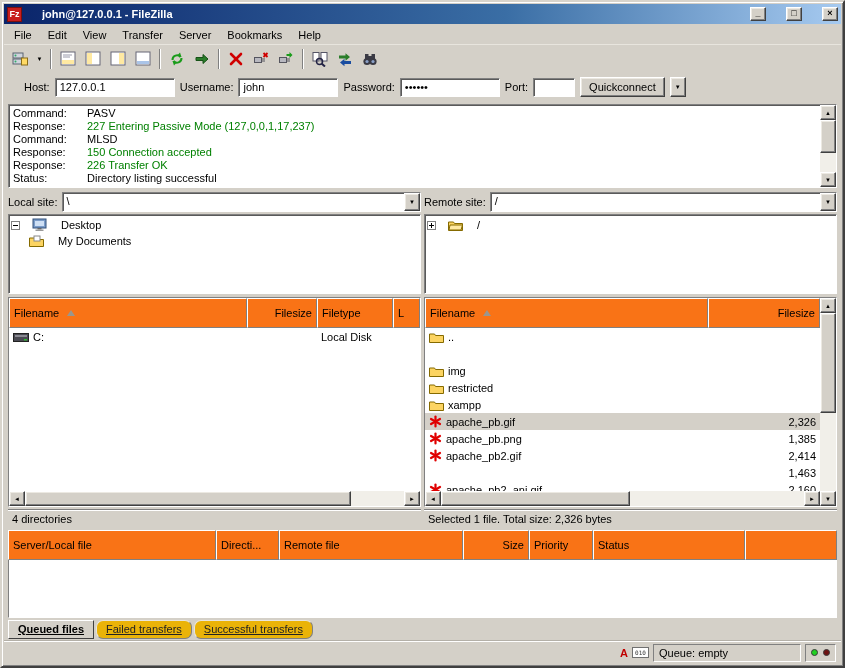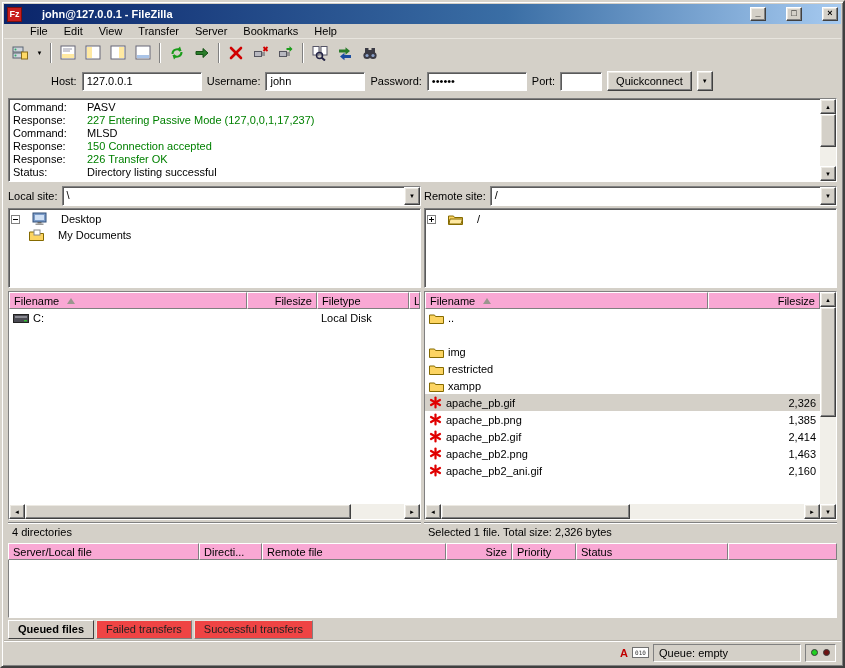--- a/index.html
+++ b/index.html
@@ -17,30 +17,30 @@
   
   .raised { background:#d4d0c8; border:1px solid; border-color:#fff #404040 #404040 #fff; box-shadow:inset -1px -1px 0 #808080, inset 1px 1px 0 #ece9e2; }
   .sunken { border:1px solid; border-color:#808080 #fff #fff #808080; box-shadow:inset 1px 1px 0 #5a5a5a; }
   .whitebox { background:#fff; }
   
   .titlebar { height:20px; background:linear-gradient(to right,#0a246a,#3a6ea5 60%,#a6caf0); display:flex; align-items:center; gap:20px; padding:0 3px; flex:0 0 auto; }
   .app-icon { width:15px; height:15px; background:#c81e1e; border:1px solid #7a0f0f; color:#fff; font-weight:bold; font-size:9px; display:flex; align-items:center; justify-content:center; }
   .title-text { color:#fff; font-weight:bold; flex:1; white-space:nowrap; overflow:hidden; }
   .tb-btn { width:16px; height:14px; font-size:9px; line-height:11px; text-align:center; font-weight:bold; color:#000; }
   
-  .menubar { height:15px; display:flex; align-items:center; padding:0 18px; flex:0 0 auto; border-bottom:1px solid #e8e5de; }
+  .menubar { height:21px; display:flex; align-items:flex-end; padding:0 2px; flex:0 0 auto; border-bottom:1px solid #e8e5de; }
   .menu-item { padding:3px 8px; cursor:default; }
   
   .toolbar { height:27px; display:flex; align-items:center; padding:0 4px; gap:1px; flex:0 0 auto; }
   .tbtn { width:24px; height:22px; display:flex; align-items:center; justify-content:center; }
   .tbtn.narrow { width:13px; }
   .tsep { width:2px; height:20px; border-left:1px solid #808080; border-right:1px solid #fff; margin:0 3px; }
   .dd-glyph { font-size:6px; }
   
-  .quickbar { height:30px; display:flex; align-items:center; gap:5px; padding:0 6px; flex:0 0 auto;margin-left:41px; }
+  .quickbar { height:30px; display:flex; align-items:center; gap:5px; padding:0 20px; flex:0 0 auto; }
   .qc-input { height:19px; background:#fff; border:1px solid; border-color:#808080 #fff #fff #808080; box-shadow:inset 1px 1px 0 #5a5a5a; padding:1px 4px; font-size:11px; font-family:inherit; }
   .qc-btn { height:20px; padding:2px 8px; font-size:11px; }
   .qc-dd { width:16px; height:20px; display:flex; align-items:center; justify-content:center; font-size:6px; }
   
   .logwrap { height:84px; margin:2px 4px 2px; display:flex; background:#fff; flex:0 0 auto; }
   .log-lines { flex:1; padding:2px 4px; overflow:hidden; }
   .log-line { display:flex; height:13px; line-height:13px; white-space:nowrap; }
   .log-label { width:74px; flex:0 0 auto; }
   .log-text.response { color:#008000; }
   
@@ -63,41 +63,41 @@
   .trow.d1 { padding-left:18px; }
   .tlabel { padding:0 2px; }
   .tlabel.selected { background:#0a246a; color:#fff; }
   .expander { width:9px; height:9px; background:#fff; border:1px solid #808080; position:relative; flex:0 0 auto; }
   .expander::before { content:""; position:absolute; left:1px; right:1px; top:3px; height:1px; background:#000; }
   .expander.plus::after { content:""; position:absolute; top:1px; bottom:1px; left:3px; width:1px; background:#000; }
   
   .listwrap { flex:1 1 auto; min-height:0; display:flex; }
   .list-main { flex:1 1 auto; min-width:0; display:flex; flex-direction:column; }
   .list-header { display:flex; flex:0 0 auto; background:#d4d0c8; }
-  .hcell { height:17px; background:#f9a8d4; border:1px solid; border-color:#fff #808080 #808080 #fff; padding:1px 4px; display:flex; align-items:center; overflow:hidden; white-space:nowrap; flex:0 0 auto; }
+  .hcell { height:17px; background:#f97316; border:1px solid; border-color:#fff #808080 #808080 #fff; padding:14px 4px; display:flex; align-items:center; overflow:hidden; white-space:nowrap; flex:0 0 auto; }
   .hcell.grow { flex:1 1 auto; }
   .sort-asc { width:0; height:0; border-left:4px solid transparent; border-right:4px solid transparent; border-bottom:6px solid #9a968e; margin-left:8px; }
   .list-body { flex:1 1 auto; min-height:0; background:#fff; overflow:hidden; }
   .lrow { display:flex; height:17px; align-items:center; }
   .lrow.selected { background:#d4d0c8; }
   .cell { padding:0 4px; display:flex; align-items:center; gap:4px; overflow:hidden; white-space:nowrap; height:100%; flex:0 0 auto; }
   .cell.grow { flex:1 1 auto; }
   .cell.num { justify-content:flex-end; }
   .pane-status { height:19px; margin-top:2px; display:flex; align-items:center; padding:1px 4px; border-top:1px solid #808080; box-shadow:0 1px 0 #fff inset; flex:0 0 auto; }
   
   .i { flex:0 0 auto; display:block; }
   .icon-span { display:flex; align-items:center; justify-content:center; flex:0 0 auto; }
   
   .queuewrap { margin:2px 4px 0; flex:0 0 auto; display:flex; flex-direction:column; }
   .queue-body { height:58px; background:#fff; border:1px solid; border-color:#808080 #fff #fff #808080; border-top:none; }
   
   .tabs-row { height:22px; display:flex; align-items:flex-start; gap:2px; padding:2px 4px 0; flex:0 0 auto; }
-  .tab { padding:2px 9px 3px; border:1px solid; border-color:#fff #404040 #404040 #fff; background:#d4d0c8; }
+  .tab { padding:2px 9px 3px; border:1px solid; border-color:#fff #404040 #404040 #fff; background:#d4d0c8;text-decoration:underline; }
   .tab.active { font-weight:bold; }
-  .tab.inactive { background:#ef4444; color:#222; border-color:#e8e5de #808080 #808080 #e8e5de; }
+  .tab.inactive { background:#eab308; color:#222; border-color:#e8e5de #808080 #808080 #e8e5de;border-radius:7px; }
   
   .statusbar { height:24px; display:flex; align-items:center; gap:4px; padding:2px 5px; border-top:1px solid #b4b0a8; box-shadow:inset 0 1px 0 #fff; flex:0 0 auto; }
   .sb-spacer { flex:1; }
   .sb-panel { height:18px; border:1px solid; border-color:#808080 #fff #fff #808080; display:flex; align-items:center; padding:0 5px; gap:5px; }
   .ascii-a { color:#c00000; font-weight:bold; font-size:11px; }
   .bin-box { width:17px; height:11px; border:1px solid #707070; background:#fff; font-family:"DejaVu Sans Mono",monospace; font-size:6px; line-height:9px; text-align:center; color:#333; }
   .led { width:7px; height:7px; border-radius:50%; border:1px solid #3a3a3a; }
   .led.green { background:#21d121; }
   .led.red { background:#6e1212; }
 </style>
@@ -317,21 +317,21 @@
       <div class="listwrap sunken">
         <div class="list-main">
           <div class="list-header">
             <div class="hcell" style="width:238px">
               <span>Filename</span>
                 <span class="sort-asc"></span>
             </div>
             <div class="hcell num" style="width:70px;justify-content:flex-end">
                 <span>Filesize</span>
               </div>
-            <div class="hcell" style="width:92px">
+            <div class="hcell" style="width:76px">
                 <span>Filetype</span>
               </div>
             <div class="hcell grow">
                 <span>L</span>
               </div>
           </div>
           <div class="list-body">
             <div class="lrow">
               <div class="cell" style="width:238px">
                 <span class="icon-span">
@@ -502,47 +502,35 @@
                       </g>
                     </svg>
                   </span>
                 <span>apache_pb2.gif</span>
               </div>
               <div class="cell grow num">
                   <span>2,414</span>
                 </div>
             </div>
             <div class="lrow">
+              <div class="cell grow num">
+                  <span>1,463</span>
+                </div>
+            </div>
+            <div class="lrow">
               <div class="cell" style="width:283px">
                 <span class="icon-span">
                     <svg class="i" width="13" height="13">
                       <g stroke="#e00000" stroke-width="2.2" stroke-linecap="round">
                         <line x1="6.5" y1="1.5" x2="6.5" y2="11.5"></line>
                         <line x1="2" y1="4" x2="11" y2="9"></line>
                         <line x1="2" y1="9" x2="11" y2="4"></line>
                       </g>
                     </svg>
                   </span>
-                <span>apache_pb2.png</span>
-              </div>
-              <div class="cell grow num">
-                  <span>1,463</span>
-                </div>
-            </div>
-            <div class="lrow">
-              <div class="cell" style="width:283px">
-                <span class="icon-span">
-                    <svg class="i" width="13" height="13">
-                      <g stroke="#e00000" stroke-width="2.2" stroke-linecap="round">
-                        <line x1="6.5" y1="1.5" x2="6.5" y2="11.5"></line>
-                        <line x1="2" y1="4" x2="11" y2="9"></line>
-                        <line x1="2" y1="9" x2="11" y2="4"></line>
-                      </g>
-                    </svg>
-                  </span>
                 <span>apache_pb2_ani.gif</span>
               </div>
               <div class="cell grow num">
                   <span>2,160</span>
                 </div>
             </div>
 
           </div>
           <div class="scroll-h">
             <div class="sb-btn raised">◄</div>
@@ -559,21 +547,21 @@
             </div>
           <div class="sb-btn raised">▼</div>
         </div>
       </div>
       <div class="pane-status">Selected 1 file. Total size: 2,326 bytes</div>
     </section>
   </div>
 
   <div class="queuewrap">
     <div class="list-header">
-      <div class="hcell" style="width:191px">
+      <div class="hcell" style="width:208px">
           <span>Server/Local file</span>
         </div>
       <div class="hcell" style="width:63px">
           <span>Directi...</span>
         </div>
       <div class="hcell" style="width:184px">
           <span>Remote file</span>
         </div>
       <div class="hcell" style="width:66px;justify-content:flex-end">
           <span>Size</span>

